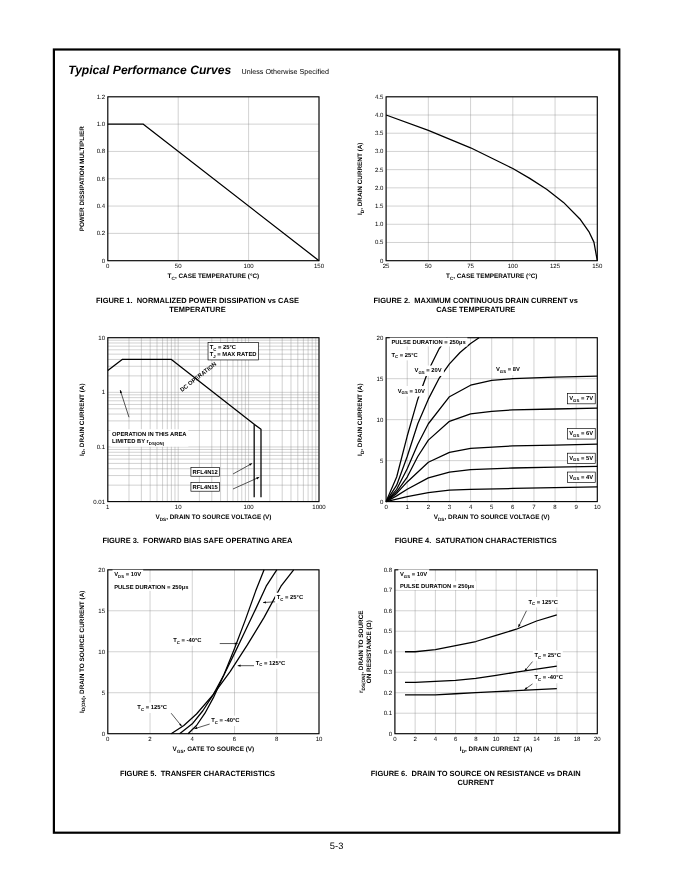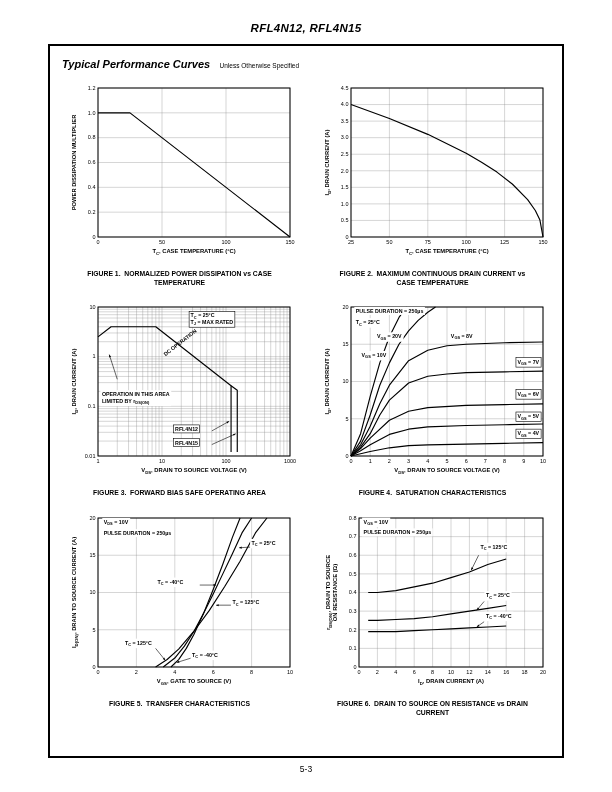--- a/index.html
+++ b/index.html
@@ -21,21 +21,20 @@
   svg text{fill:#000;font-family:"Liberation Sans",sans-serif;}
   svg .tick{font-size:5.5px;}
   svg .axis{font-size:5.8px;font-weight:bold;}
   svg .ann{font-size:5.3px;font-weight:bold;}
   .footer{position:absolute;bottom:18px;left:0;width:100%;text-align:center;font-size:8.5px;}
 </style>
 </head>
 <body>
 
 <div class="page">
-  <div class="doc-title">RFL4N12, RFL4N15</div>
 
   <div class="frame">
     <div class="section-head">
       <span class="sec-title">Typical Performance Curves</span>
       <span class="sec-sub">Unless Otherwise Specified</span>
     </div>
 
     <div class="grid">
       <figure class="fig">
         <svg class="chart" width="240" height="185">

